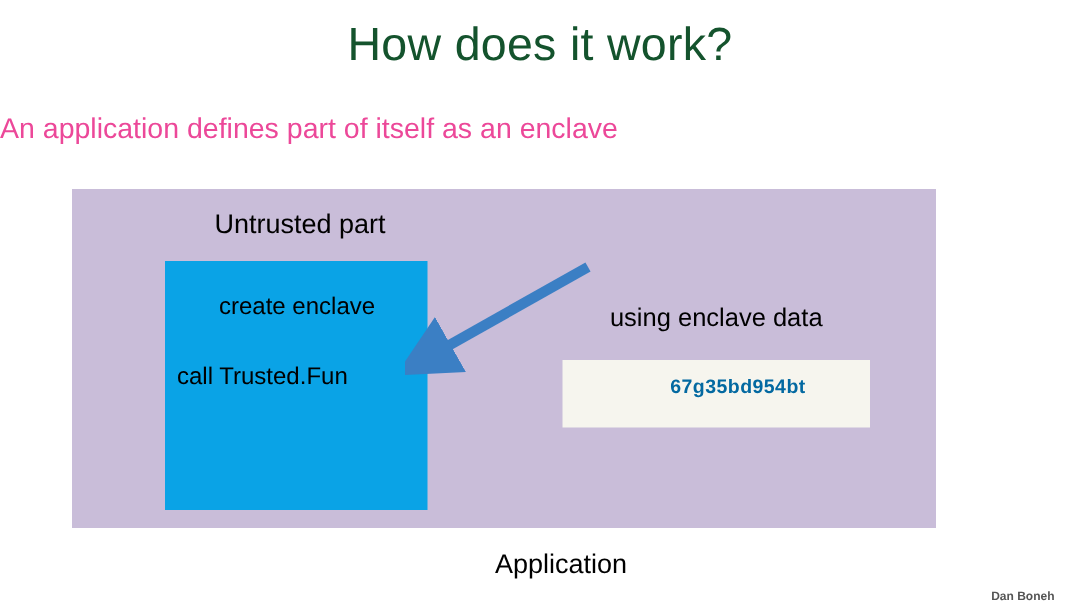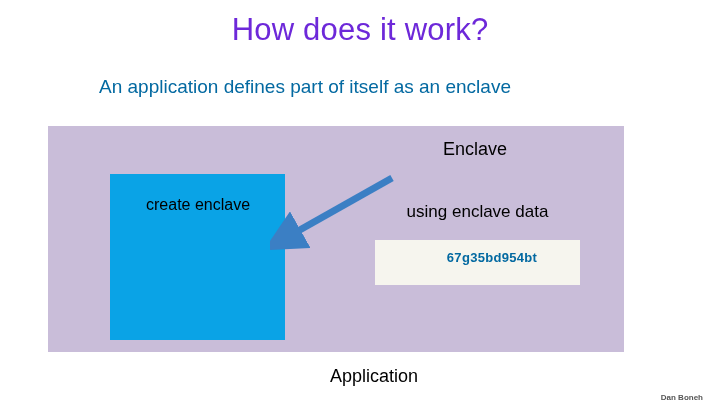--- a/index.html
+++ b/index.html
@@ -19,32 +19,32 @@
     width: 720px;
     height: 405px;
   }
   .title {
     position: absolute;
     top: 12px;
     left: 0;
     width: 720px;
     text-align: center;
     font-size: 31px;
-    color: #6d28d9;
+    color: #14532d;
     font-weight: normal;
     letter-spacing: 0.2px;
   }
   .subtitle {
     position: absolute;
     top: 76px;
     left: 0;
     width: 610px;
-    text-align: center;
+    text-align: left;
     font-size: 19px;
-    color: #0369a1;
+    color: #ec4899;
   }
   .app-box {
     position: absolute;
     left: 48px;
     top: 126px;
     width: 576px;
     height: 226px;
     background: #c9bdd9;
   }
   .label-untrusted {
@@ -140,24 +140,25 @@
 <body>
 
 <div class="slide">
 
   <div class="title">How does it work?</div>
 
   <div class="subtitle">An application defines part of itself as an enclave</div>
 
   <div class="app-box"></div>
 
-  <div class="label-enclave">Enclave</div>
+  <div class="label-untrusted">Untrusted part</div>
 
   <div class="blue-box"></div>
   <div class="blue-text l1">create enclave</div>
+  <div class="blue-text l2">call Trusted.Fun</div>
 
   <div class="enclave-code">
     <br>
     <span>using enclave data</span>
   </div>
 
   <div class="hex-box"></div>
   <div class="hex-text">67g35bd954bt</div>
 
   <svg class="arrow-svg" viewBox="0 0 130 80">

